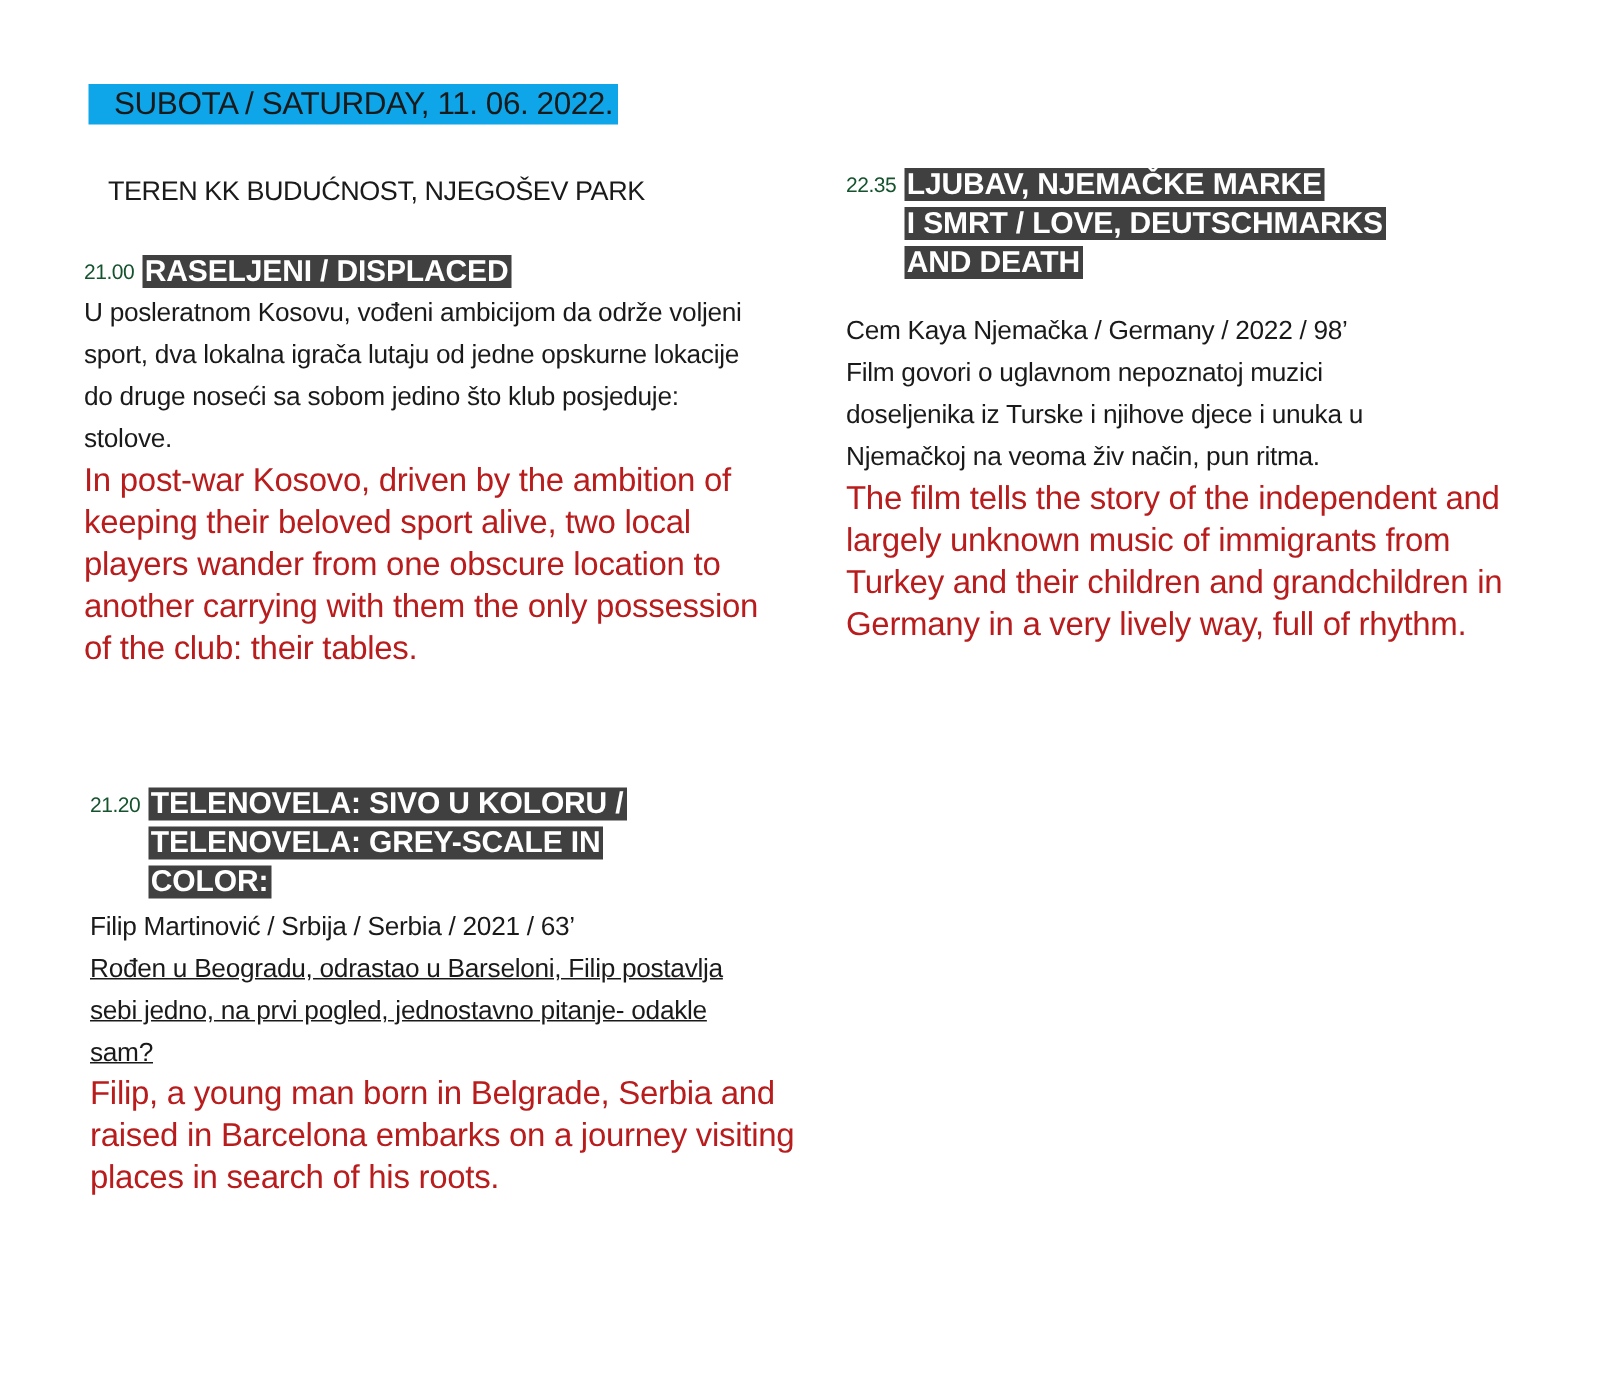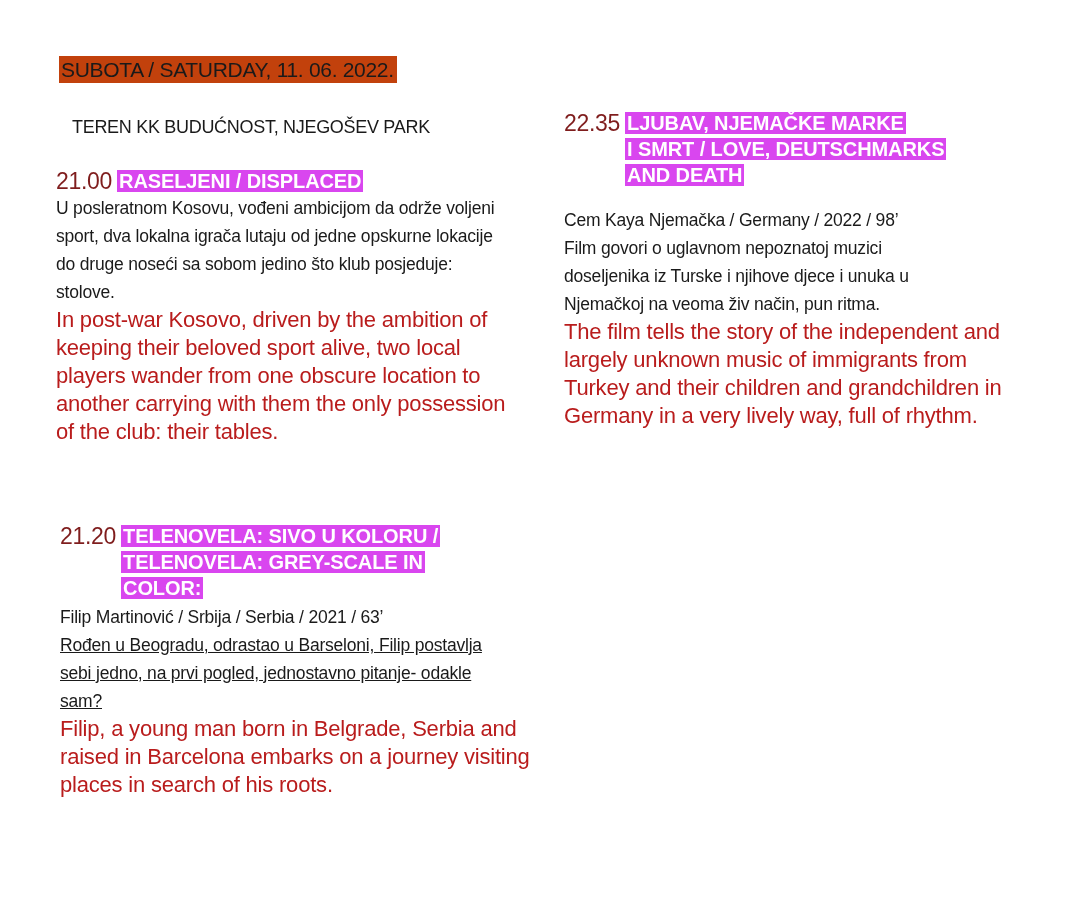--- a/index.html
+++ b/index.html
@@ -2,33 +2,33 @@
 <html><head>
 <meta charset="utf-8">
 <style>
   html, body { margin: 0; padding: 0; }
   body {
     width: 1080px; height: 920px; background: #ffffff; position: relative; overflow: hidden;
     font-family: "Liberation Sans", sans-serif; color: #1a1a1a;
   }
   .date-header {
     position: absolute; left: 59px; top: 56px;
-    background: #c2410c; font-size: 21px; line-height: 27px; padding: 0 3px 0 2px;
+    background: #0ea5e9; font-size: 21px; line-height: 27px; padding: 0 3px 0 17px;
     letter-spacing: -0.3px; color: #1a1a1a;
   }
   .venue {
     position: absolute; left: 72px; top: 115px; font-size: 18px; line-height: 24px;
     letter-spacing: -0.3px; color: #1a1a1a;
   }
   .entry { position: absolute; width: 470px; }
   .title-row { display: flex; align-items: flex-start; }
-  .time { font-size: 23px; line-height: 26px; letter-spacing: -0.3px; color: #7f1d1d; white-space: nowrap; margin-right: 5px; }
+  .time { font-size: 14px; line-height: 26px; letter-spacing: -0.3px; color: #14532d; white-space: nowrap; margin-right: 5px; }
   .title-wrap { font-size: 20px; line-height: 26px; font-weight: bold; color: #fff; letter-spacing: -0.1px; }
   .title-wrap span.hl {
-    background: #d946ef; padding: 0 2px;
+    background: #404040; padding: 0 2px;
     -webkit-box-decoration-break: clone; box-decoration-break: clone;
   }
   .meta, .desc-local { font-size: 17.5px; line-height: 28px; color: #1a1a1a; letter-spacing: -0.2px; }
   .desc-en { font-size: 22px; line-height: 28px; color: #b91c1c; letter-spacing: -0.2px; }
 </style>
 </head>
 <body>
 
 <div class="date-header">SUBOTA / SATURDAY, 11. 06. 2022.</div>
 <div class="venue">TEREN KK BUDUĆNOST, NJEGOŠEV PARK</div>

